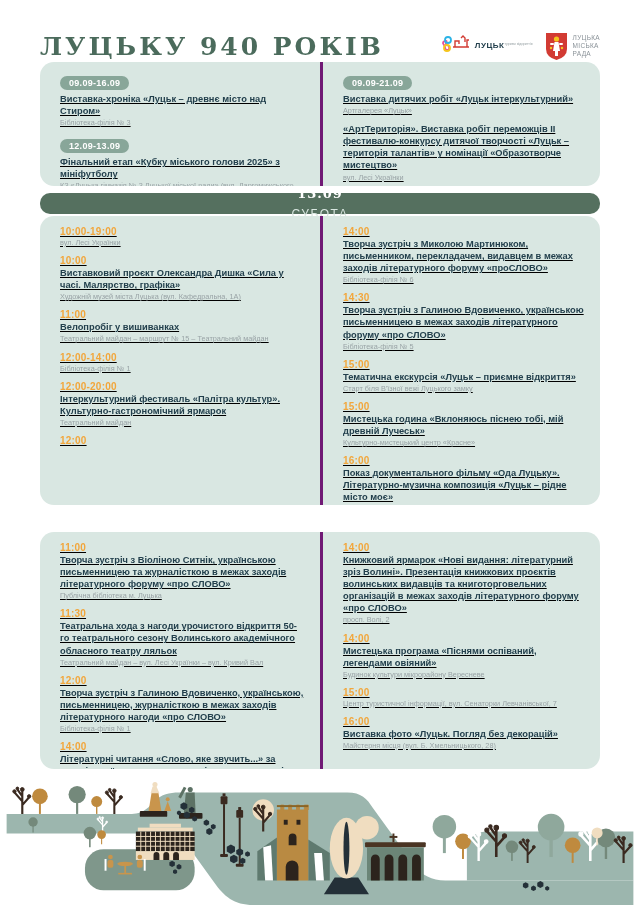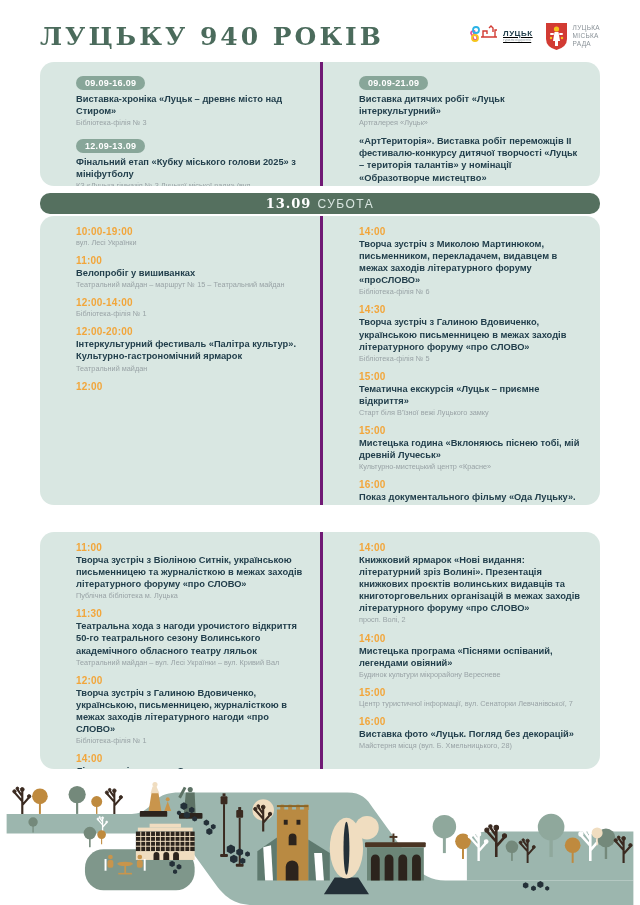--- a/index.html
+++ b/index.html
@@ -1,40 +1,40 @@
 <!DOCTYPE html>
 <html><head>
 <meta charset="utf-8">
 <style>
   html,body{margin:0;padding:0;}
   body{width:640px;height:905px;background:#ffffff;font-family:"Liberation Sans",sans-serif;}
   .page{position:relative;width:640px;height:905px;background:#fff;overflow:hidden;}
 
   
-  .hdr{position:absolute;left:40px;top:14px;width:560px;height:44px;display:flex;align-items:center;}
+  .hdr{position:absolute;left:40px;top:24px;width:560px;height:44px;display:flex;align-items:center;}
   .hdr-title{font-family:"DejaVu Serif",serif;font-weight:bold;font-size:25px;letter-spacing:3px;color:#4b6b5c;}
   .hdr-logos{margin-left:auto;display:flex;align-items:center;gap:12px;}
   .logo-lutsk{display:flex;align-items:center;gap:4px;}
-  .logo-lutsk .wordmark{display:flex;flex-direction:column;line-height:1;text-decoration:underline;}
+  .logo-lutsk .wordmark{display:flex;line-height:1;}
   .logo-lutsk .wordmark b{font-size:8px;color:#223f4c;letter-spacing:.5px;}
   .logo-lutsk .wordmark i{font-style:normal;font-size:3.5px;color:#9aa4a7;margin-top:1px;}
   .logo-rada{display:flex;align-items:center;gap:5px;}
   .logo-rada .txt{font-size:6.5px;line-height:1.25;color:#8a9298;letter-spacing:.3px;}
 
   
   .panel{position:absolute;left:40px;width:560px;background:#d9e7e2;border-radius:14px;display:flex;overflow:hidden;}
-  .panel .col{width:50%;box-sizing:border-box;padding:10px 16px 6px 36px;}
+  .panel .col{width:50%;box-sizing:border-box;padding:10px 16px 6px 20px;text-decoration:underline;}
   .panel .col + .col{border-left:3px solid #701a75;}
   #panel-pre{top:62px;height:124px;}
   #panel-sat{top:216px;height:289px;}
   #panel-sun{top:532px;height:237px;}
 
   .daybar{position:absolute;left:40px;width:560px;height:21px;background:#55705f;border-radius:10px;
           display:flex;align-items:center;justify-content:center;gap:6px;}
-  #bar-sat{top:193px;}
+  #bar-sat{top:193px;flex-direction:column;}
   #bar-sun{top:537px;margin-top:40px;}
   .daybar .d{font-family:"DejaVu Serif",serif;font-weight:bold;font-size:13px;color:#ffffff;letter-spacing:1px;}
   .daybar .w{font-size:12px;color:#d9e6e0;letter-spacing:1.5px;}
 
   
   .event{margin-bottom:8px;}
   .badge{display:inline-block;background:#88a699;color:#fff;font-weight:bold;font-size:9px;
          padding:2px 9px;border-radius:9px;letter-spacing:.3px;margin-bottom:3px;}
   .time{color:#f2a63b;font-weight:bold;font-size:10px;margin-bottom:1px;letter-spacing:.2px;}
   .etitle{color:#223f4c;font-weight:bold;font-size:9.3px;line-height:1.3;}
@@ -98,20 +98,25 @@
 
   <div class="daybar" id="bar-sat">
     <span class="d">13.09</span>
     <span class="w">СУБОТА</span>
   </div>
   <div class="panel" id="panel-sat">
     <div class="col">
         <div class="event">
           <div class="time">10:00-19:00</div>
           <div class="venue">вул. Лесі Українки</div>
+        </div>
+        <div class="event">
+          <div class="time">10:00</div>
+          <div class="etitle">Виставковий проєкт Олександра Дишка «Сила у часі. Малярство, графіка»</div>
+          <div class="venue">Художній музей міста Луцька (вул. Кафедральна, 1А)</div>
         </div>
         <div class="event">
           <div class="time">11:00</div>
           <div class="etitle">Велопробіг у вишиванках</div>
           <div class="venue">Театральний майдан – маршрут № 15 – Театральний майдан</div>
         </div>
         <div class="event">
           <div class="time">12:00-14:00</div>
           <div class="venue">Бібліотека-філія № 1</div>
         </div>

